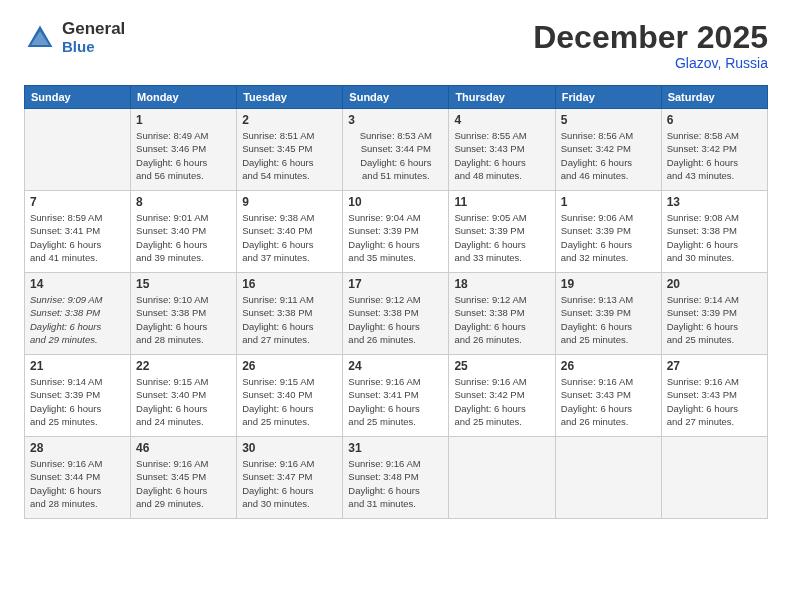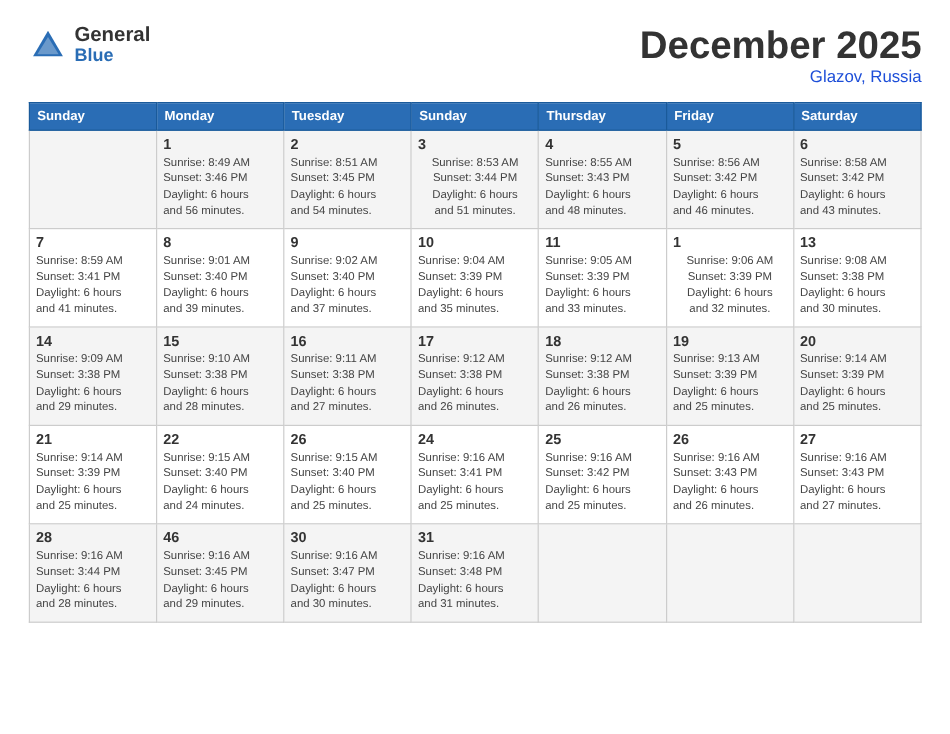--- a/index.html
+++ b/index.html
@@ -189,58 +189,58 @@
           </td>
           <td>
             <span class="day-num">8</span>
             <div class="day-info" style="white-space: pre-line;">Sunrise: 9:01 AM
 Sunset: 3:40 PM
 Daylight: 6 hours
 and 39 minutes.</div>
           </td>
           <td>
             <span class="day-num">9</span>
-            <div class="day-info" style="white-space: pre-line;">Sunrise: 9:02 AM
+            <div class="day-info" style="white-space: pre-line;">Sunrise: 9:38 AM
 Sunset: 3:40 PM
 Daylight: 6 hours
 and 37 minutes.</div>
           </td>
           <td>
             <span class="day-num">10</span>
             <div class="day-info" style="white-space: pre-line;">Sunrise: 9:04 AM
 Sunset: 3:39 PM
 Daylight: 6 hours
 and 35 minutes.</div>
           </td>
           <td>
             <span class="day-num">11</span>
             <div class="day-info" style="white-space: pre-line;">Sunrise: 9:05 AM
 Sunset: 3:39 PM
 Daylight: 6 hours
 and 33 minutes.</div>
           </td>
           <td>
             <span class="day-num">1</span>
-            <div class="day-info" style="white-space: pre-line; text-align: center;">Sunrise: 9:06 AM
+            <div class="day-info" style="white-space: pre-line;">Sunrise: 9:06 AM
 Sunset: 3:39 PM
 Daylight: 6 hours
 and 32 minutes.</div>
           </td>
           <td>
             <span class="day-num">13</span>
             <div class="day-info" style="white-space: pre-line;">Sunrise: 9:08 AM
 Sunset: 3:38 PM
 Daylight: 6 hours
 and 30 minutes.</div>
           </td>
         </tr>
         <tr>
           <td class="row-shade">
             <span class="day-num">14</span>
-            <div class="day-info" style="white-space: pre-line;">Sunrise: 9:09 AM
+            <div class="day-info" style="white-space: pre-line; font-style: italic;">Sunrise: 9:09 AM
 Sunset: 3:38 PM
 Daylight: 6 hours
 and 29 minutes.</div>
           </td>
           <td class="row-shade">
             <span class="day-num">15</span>
             <div class="day-info" style="white-space: pre-line;">Sunrise: 9:10 AM
 Sunset: 3:38 PM
 Daylight: 6 hours
 and 28 minutes.</div>

